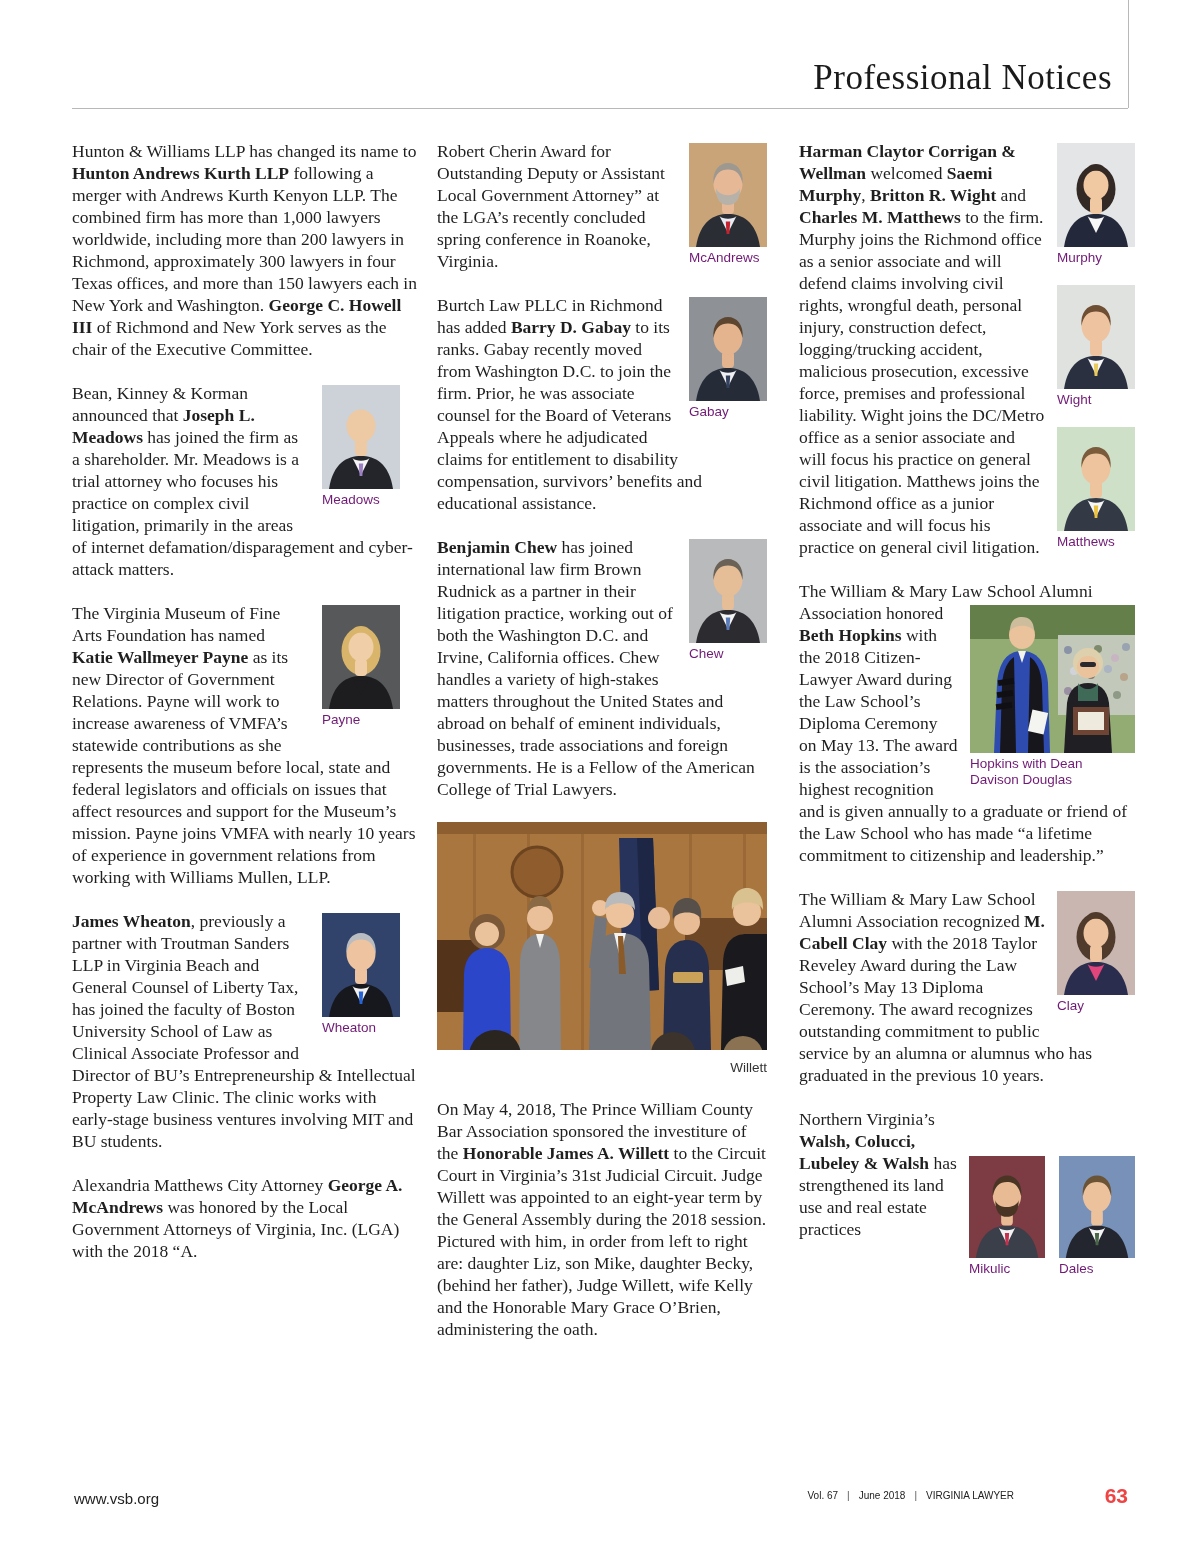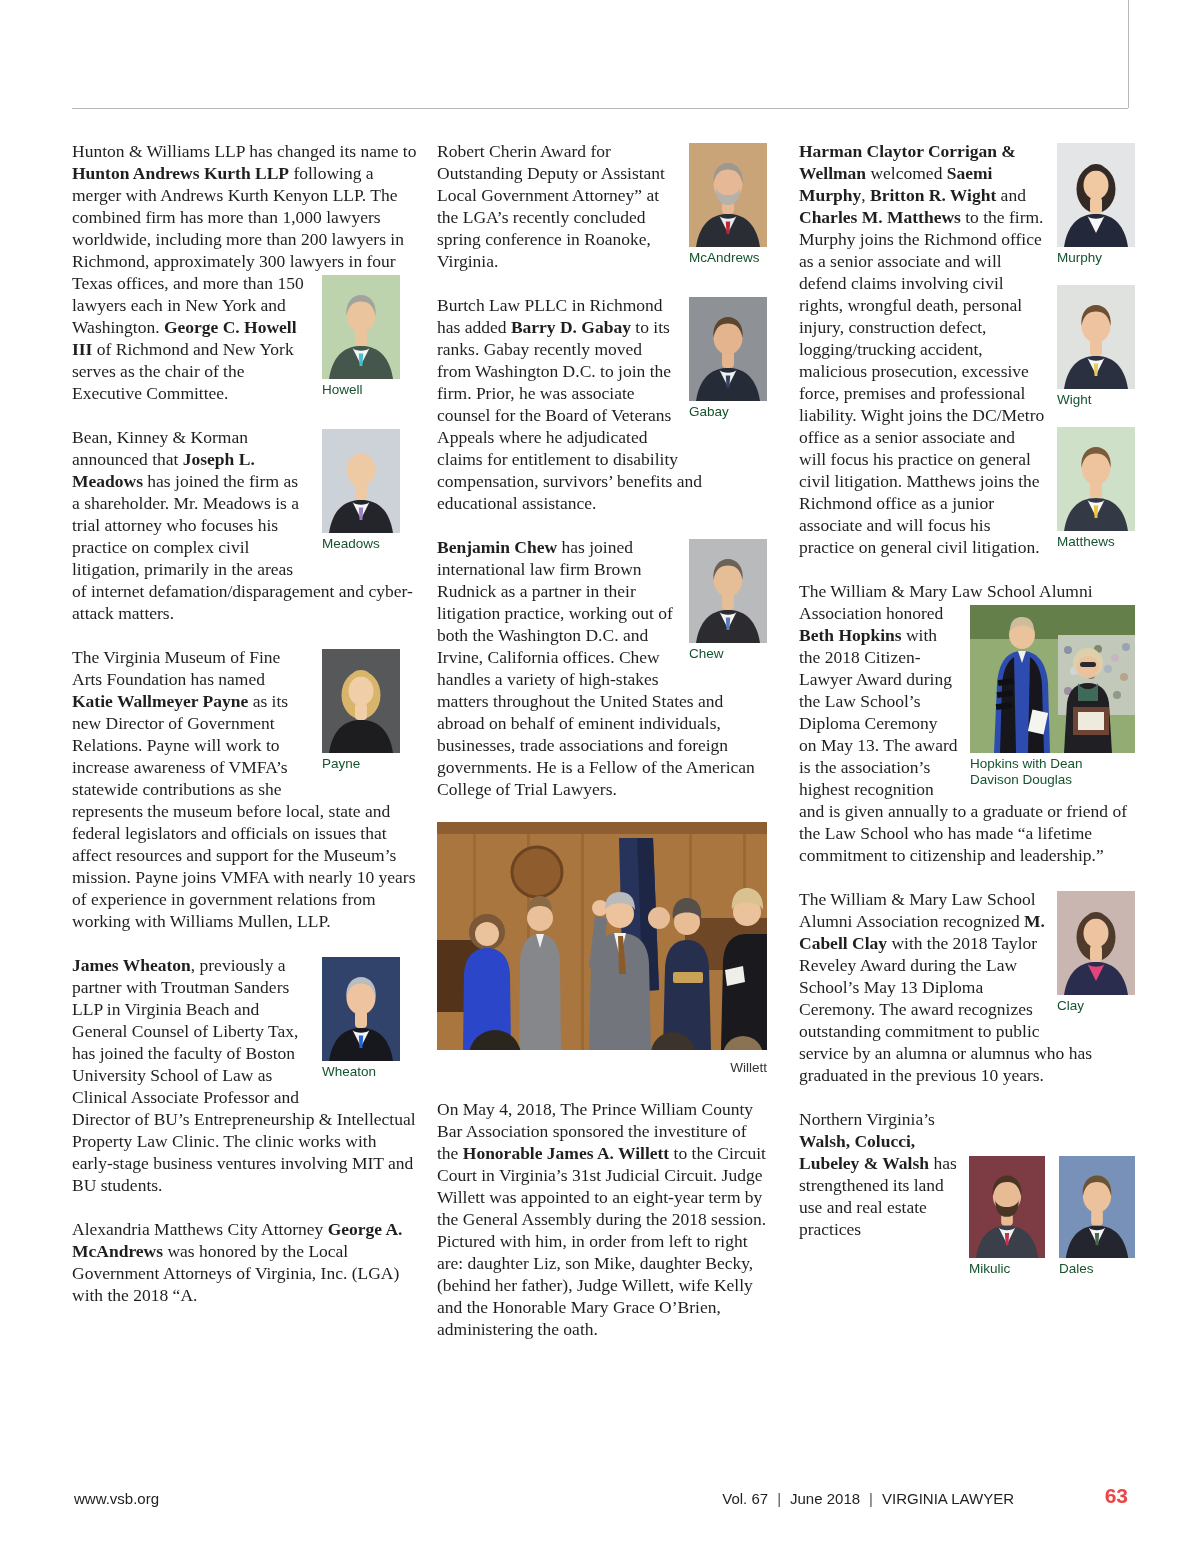--- a/index.html
+++ b/index.html
@@ -16,63 +16,53 @@
   .col3{left:799px;width:336px;}
 
   .para{margin:0 0 22px 0;}
   .bold{font-weight:bold;}
 
   .fig{float:right;clear:right;width:78px;margin:3px 0 10px 12px;display:block;}
   .col1 .fig{margin-right:20px;}
   .col3 .fig{margin-bottom:16px;}
   .ph{display:block;height:104px;overflow:hidden;}
   .cap{display:block;font-family:"Liberation Sans",sans-serif;font-size:13.5px;line-height:16px;
-       color:#14532d;margin-top:3px;}
+       color:#701a75;margin-top:3px;}
 
   .fig-wide{float:right;clear:right;width:165px;margin:3px 0 10px 12px;display:block;}
   .ph-wide{display:block;height:148px;overflow:hidden;}
 
   .fig-pair{float:right;clear:right;margin:3px 0 8px 12px;display:block;white-space:nowrap;}
   .fig-in{display:inline-block;vertical-align:top;width:76px;margin-top:45px;}
   .fig-in + .fig-in{margin-left:14px;}
   .ph-in{display:block;height:102px;overflow:hidden;}
 
   .scene{margin:0 0 22px 0;}
   .scene-ph{display:block;}
   .scene-cap{display:block;text-align:right;font-family:"Liberation Sans",sans-serif;
              font-size:13.5px;line-height:16px;color:#333;margin-top:5px;}
 
   .footer-left{position:absolute;left:74px;top:1490px;font-family:"Liberation Sans",sans-serif;
                font-size:15px;color:#222;}
   .footer-meta{position:absolute;right:186px;top:1490px;font-family:"Liberation Sans",sans-serif;
-               font-size:15px;color:#222;}
+               font-size:10px;color:#222;}
   .footer-meta .sep{padding:0 9px;color:#555;}
   .page-num{position:absolute;right:72px;top:1484px;font-family:"Liberation Sans",sans-serif;
             font-size:21px;font-weight:bold;color:#ef4444;}
 </style>
 </head>
 <body>
 
 <div class="page">
   <div class="vrule"></div>
+  <h1 class="title">Professional Notices</h1>
   <div class="hrule"></div>
 
   <div class="col col1">
-      <div class="para"><span>Hunton &amp; Williams LLP has changed its name to </span><span class="bold">Hunton Andrews Kurth LLP</span><span> following a merger with Andrews Kurth Kenyon LLP. The combined firm has more than 1,000 lawyers worldwide, including more than 200 lawyers in Richmond, approximately 300 lawyers in </span><span class="fig">
-          <span class="ph"><svg viewBox="0 0 78 104" width="100%" height="100%" preserveAspectRatio="none" aria-hidden="true">
-    <rect width="78" height="104" fill="#bcd3ae"></rect>
-    <rect x="33" y="54" width="12" height="17" rx="4" fill="#e9c49c"></rect>
-    <ellipse cx="39" cy="41" rx="14.5" ry="16.5" fill="#e9c49c"></ellipse>
-    <path d="M24.5,41 C23,27.5 30.5,20 39,20 C47.5,20 55,27.5 53.5,41 C51.5,30.5 46.5,26.5 39,26.5 C31.5,26.5 26.5,30.5 24.5,41 Z" fill="#a3a39d"></path>
-    <path d="M7,104 C11,78 25,71 39,71 C53,71 67,78 71,104 Z" fill="#45564c"></path>
-    <path d="M30.5,73 L39,90 L47.5,73 C44.5,76.5 33.5,76.5 30.5,73 Z" fill="#f4f4f0"></path>
-              <path d="M36.8,78.5 L41.2,78.5 L40.4,91 L37.6,91 Z" fill="#45c0cf"></path>
-            </svg></span>
-          <span class="cap">Howell</span>
-        </span><span>four Texas offices, and more than 150 lawyers each in New York and Washington. </span><span class="bold">George C. Howell III</span><span> of Richmond and New York serves as the chair of the Executive Committee.</span></div>
+      <div class="para"><span>Hunton &amp; Williams LLP has changed its name to </span><span class="bold">Hunton Andrews Kurth LLP</span><span> following a merger with Andrews Kurth Kenyon LLP. The combined firm has more than 1,000 lawyers worldwide, including more than 200 lawyers in Richmond, approximately 300 lawyers in </span><span>four Texas offices, and more than 150 lawyers each in New York and Washington. </span><span class="bold">George C. Howell III</span><span> of Richmond and New York serves as the chair of the Executive Committee.</span></div>
       <div class="para"><span class="fig">
           <span class="ph"><svg viewBox="0 0 78 104" width="100%" height="100%" preserveAspectRatio="none" aria-hidden="true">
     <rect width="78" height="104" fill="#ccd2d8"></rect>
     <rect x="33" y="54" width="12" height="17" rx="4" fill="#edc9a4"></rect>
     <ellipse cx="39" cy="41" rx="14.5" ry="16.5" fill="#edc9a4"></ellipse>
 
     <path d="M7,104 C11,78 25,71 39,71 C53,71 67,78 71,104 Z" fill="#23252a"></path>
     <path d="M30.5,73 L39,90 L47.5,73 C44.5,76.5 33.5,76.5 30.5,73 Z" fill="#f5f5f5"></path>
               <path d="M36.8,78.5 L41.2,78.5 L40.4,91 L37.6,91 Z" fill="#9d7fc4"></path>
             </svg></span>

